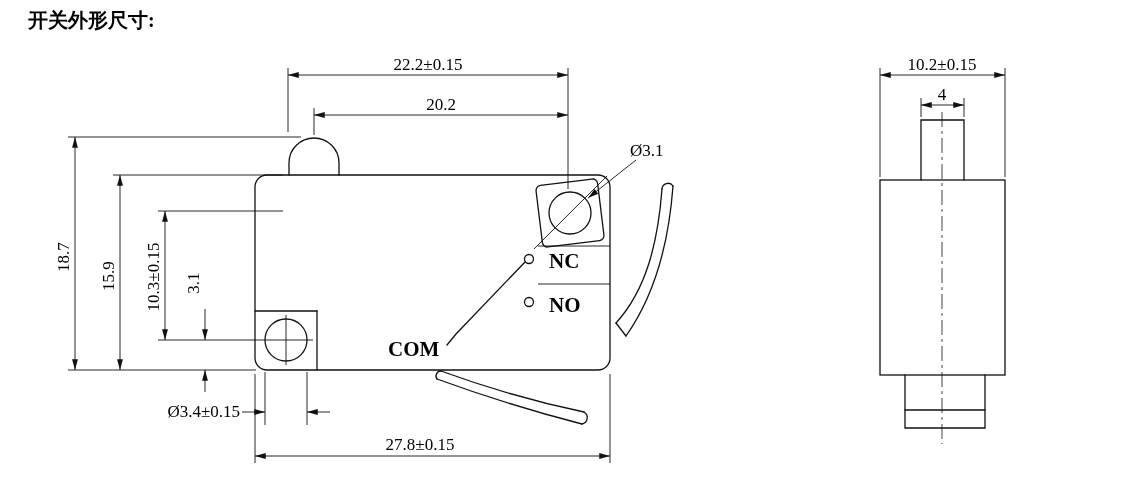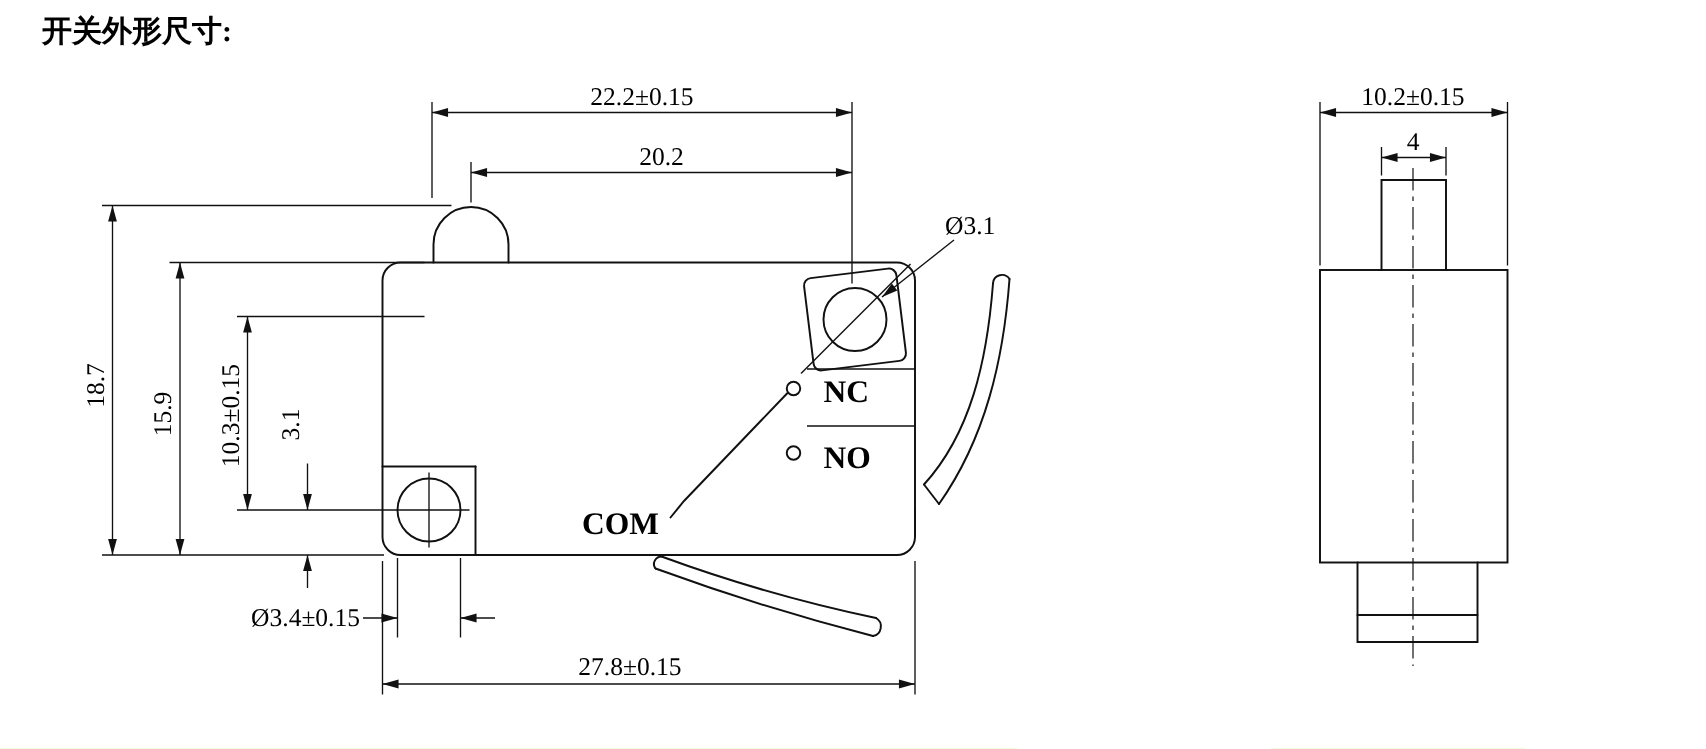--- a/index.html
+++ b/index.html
@@ -1,16 +1,16 @@
 <!DOCTYPE html>
 <html><head>
 <meta charset="utf-8">
 <style>
   html,body{margin:0;padding:0;background:#ffffff;}
-  .stage{position:relative;width:1137px;height:499px;background:#bef264;overflow:hidden;
+  .stage{position:relative;width:1137px;height:499px;background:#fca5a5;overflow:hidden;
          font-family:"Liberation Serif",serif;}
   svg{position:absolute;left:0;top:0;}
   .ln{stroke:#111;stroke-width:1.3;fill:none;stroke-linecap:round;}
   .dl{stroke:#111;stroke-width:0.9;fill:none;}
   .cl{stroke:#111;stroke-width:0.8;fill:none;stroke-dasharray:15 4 3 4;}
   .dt{font-family:"Liberation Serif",serif;font-size:17px;fill:#000;}
   .lbl{font-family:"Liberation Serif",serif;font-size:21px;font-weight:bold;fill:#000;}
   .title-t{font-family:"Liberation Serif",serif;font-size:20px;font-weight:bold;fill:#000;}
 </style>
 </head>

